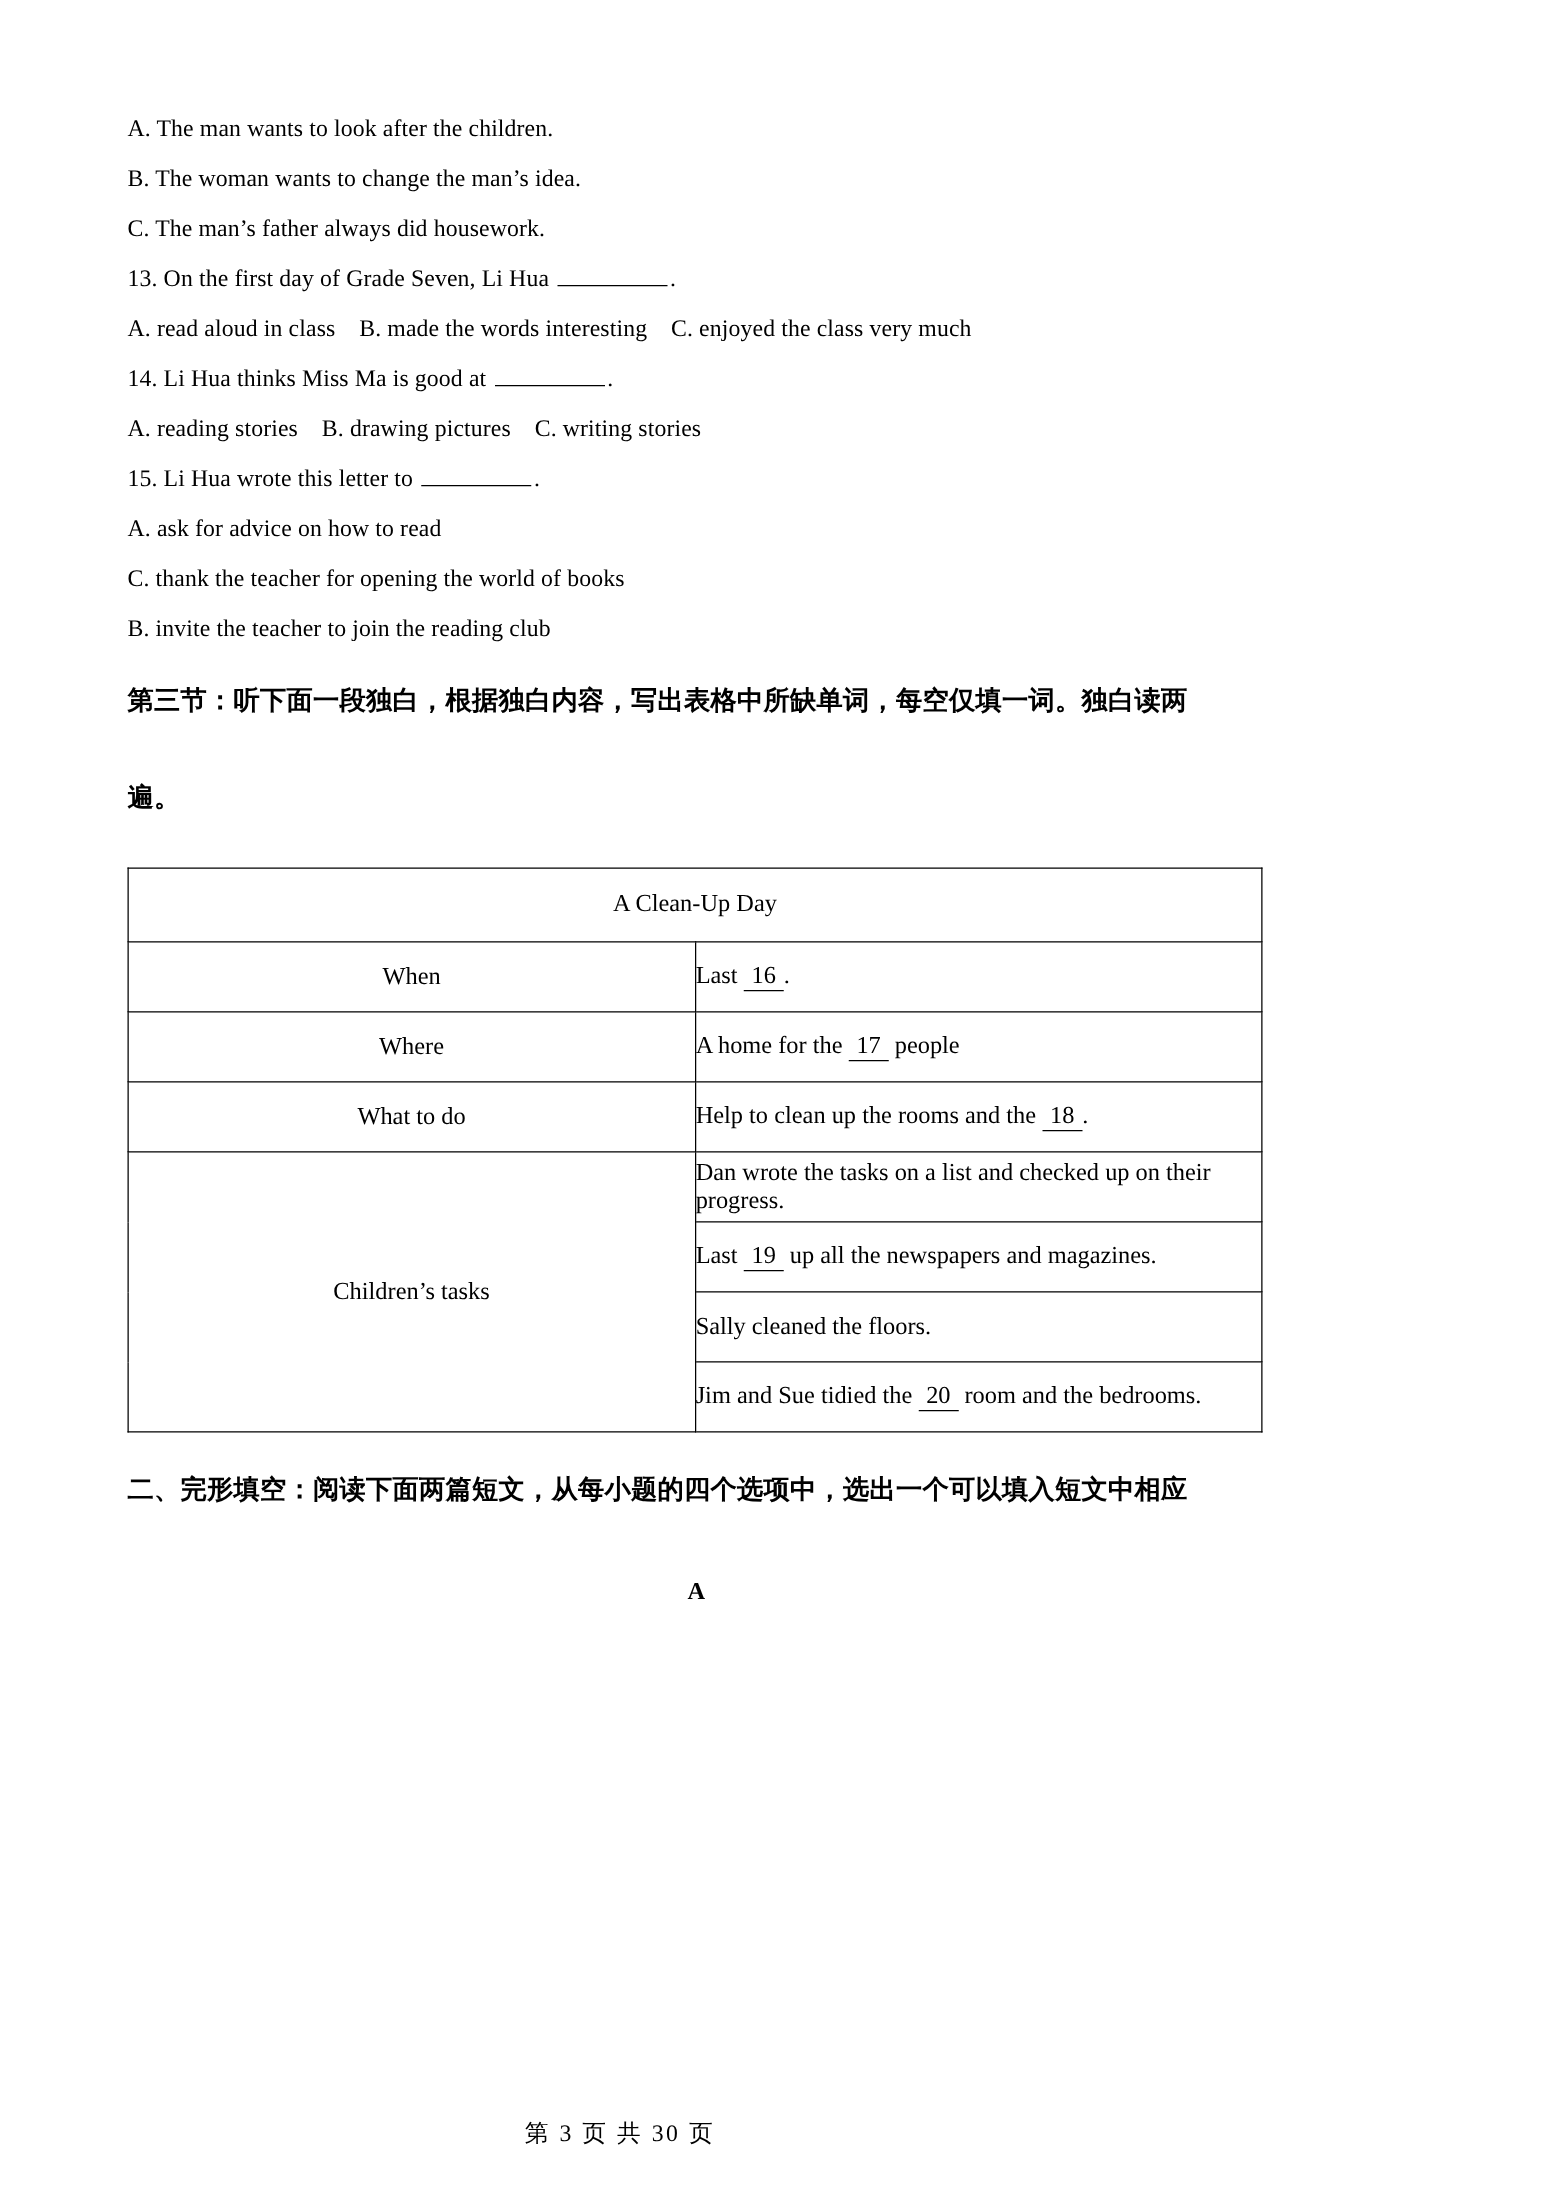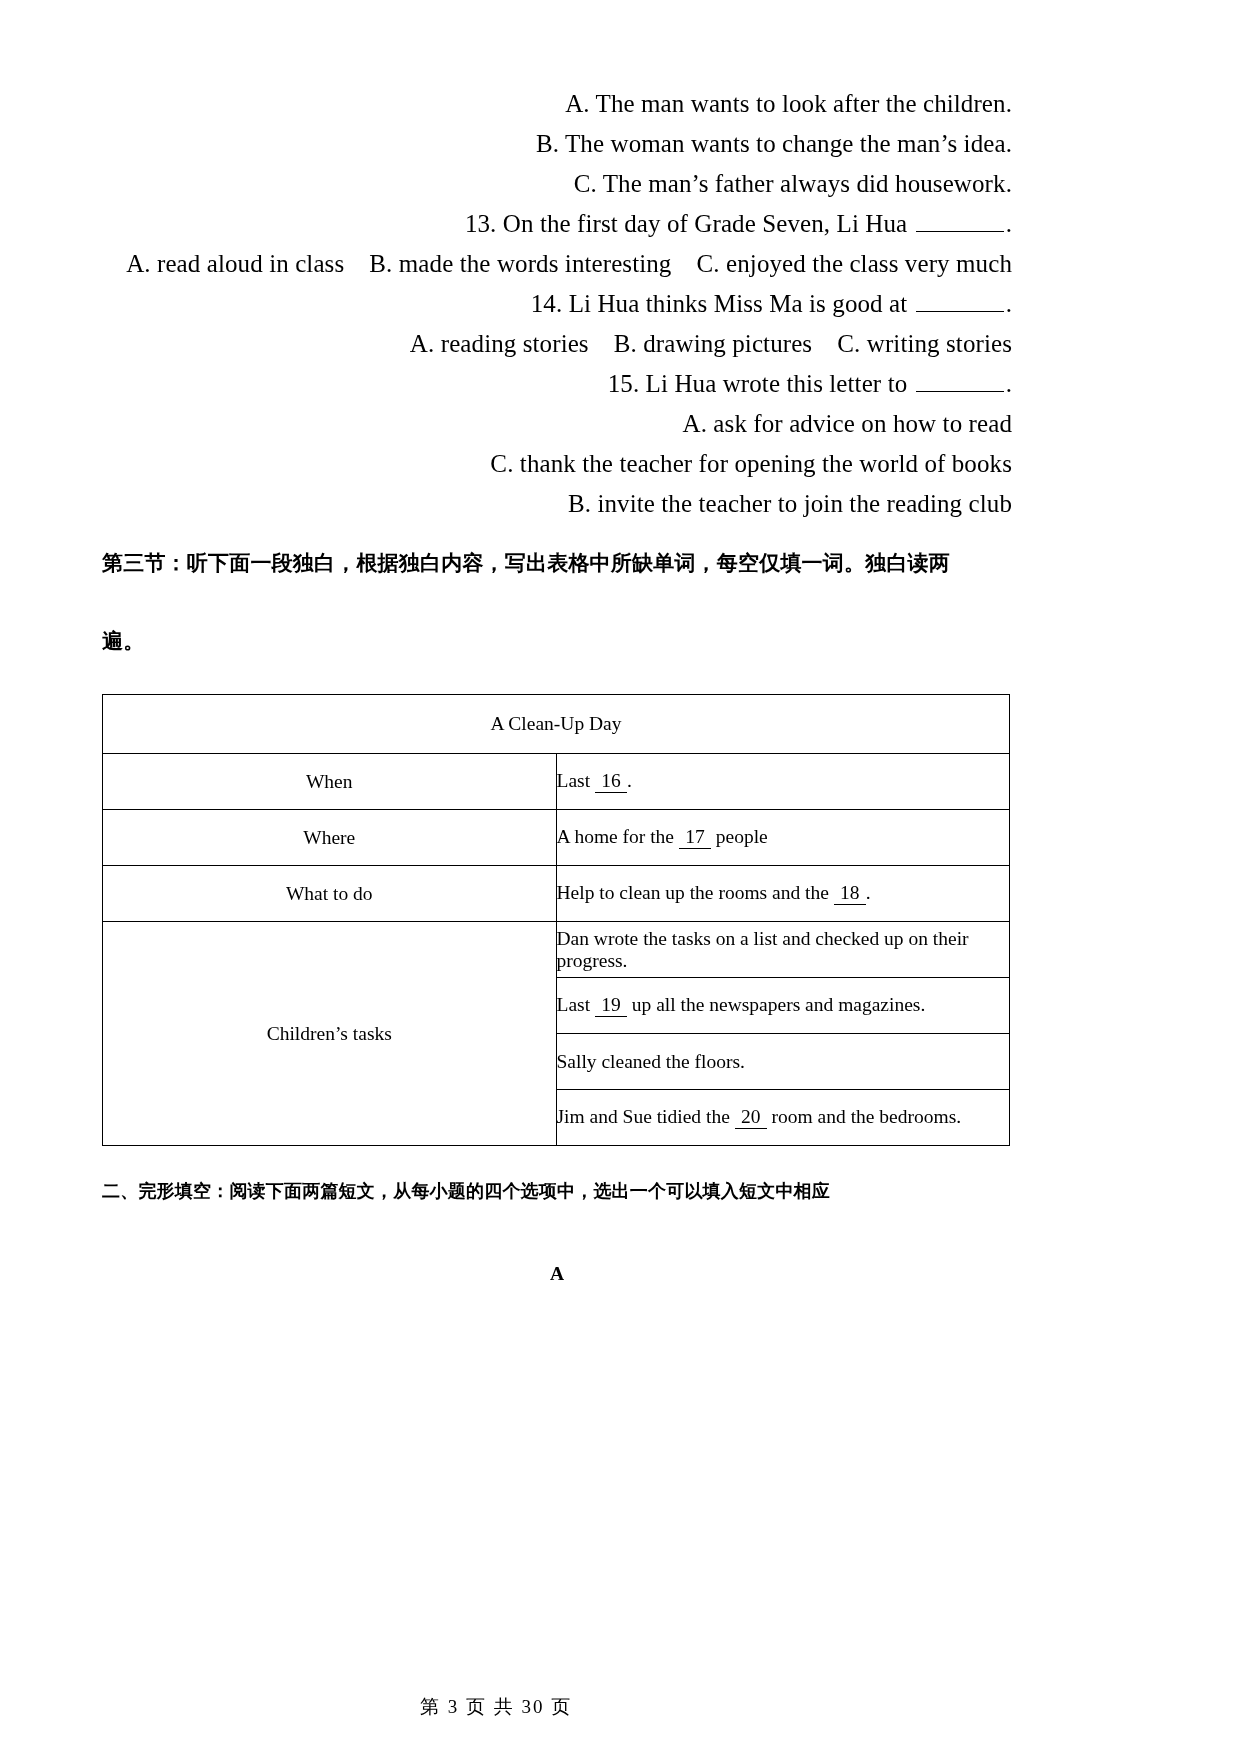--- a/index.html
+++ b/index.html
@@ -25,56 +25,55 @@
   }
   .content {
     position: absolute;
     left: 102px;
     top: 84px;
     width: 910px;
   }
 
   
   .line {
-    font-size: 25px;
+    font-size: 19px;
     line-height: 40px;
     margin: 0 0 0 0;
     white-space: pre-wrap;
     letter-spacing: 0.1px;
-    text-align: right;
   }
   .line-cn {
     font-size: 19.5px;
     line-height: 40px;
     margin: 0;
     white-space: pre-wrap;
   }
   .blank-inline {
     display: inline-block;
     border-bottom: 1.3px solid #000;
     width: 88px;
     vertical-align: baseline;
     height: 15px;
     margin: 0 2px;
   }
 
   
   .sec-head {
-    font-family: Liberation Sans, sans-serif;
+    font-family: Liberation Mono, monospace;
     font-weight: bold;
     font-size: 21px;
     line-height: 78px;
     letter-spacing: 0.2px;
     white-space: pre-wrap;
     margin: 0;
   }
   .sec-head-2 {
     font-family: "DejaVu Sans", "Liberation Sans", sans-serif;
     font-weight: bold;
-    font-size: 18px;
+    font-size: 21px;
     line-height: 78px;
     letter-spacing: 0.2px;
     white-space: pre-wrap;
     margin: 0;
   }
 
   
   table.form {
     border-collapse: collapse;
     width: 908px;

